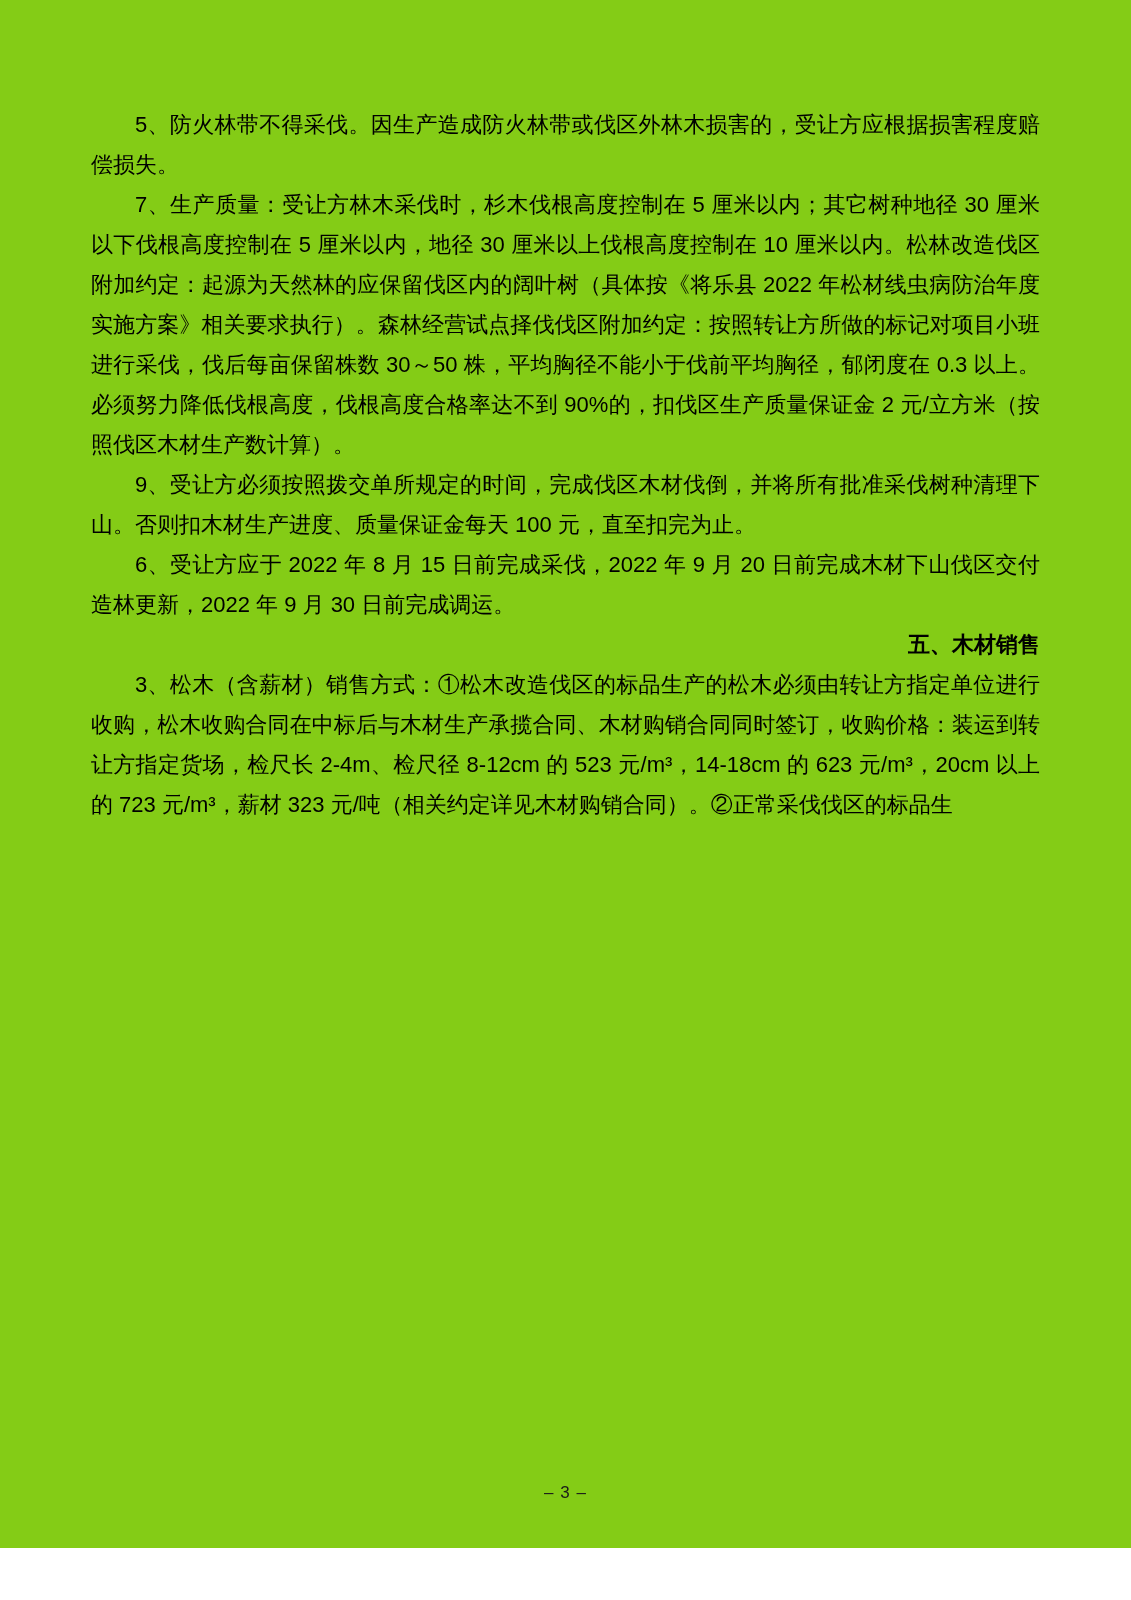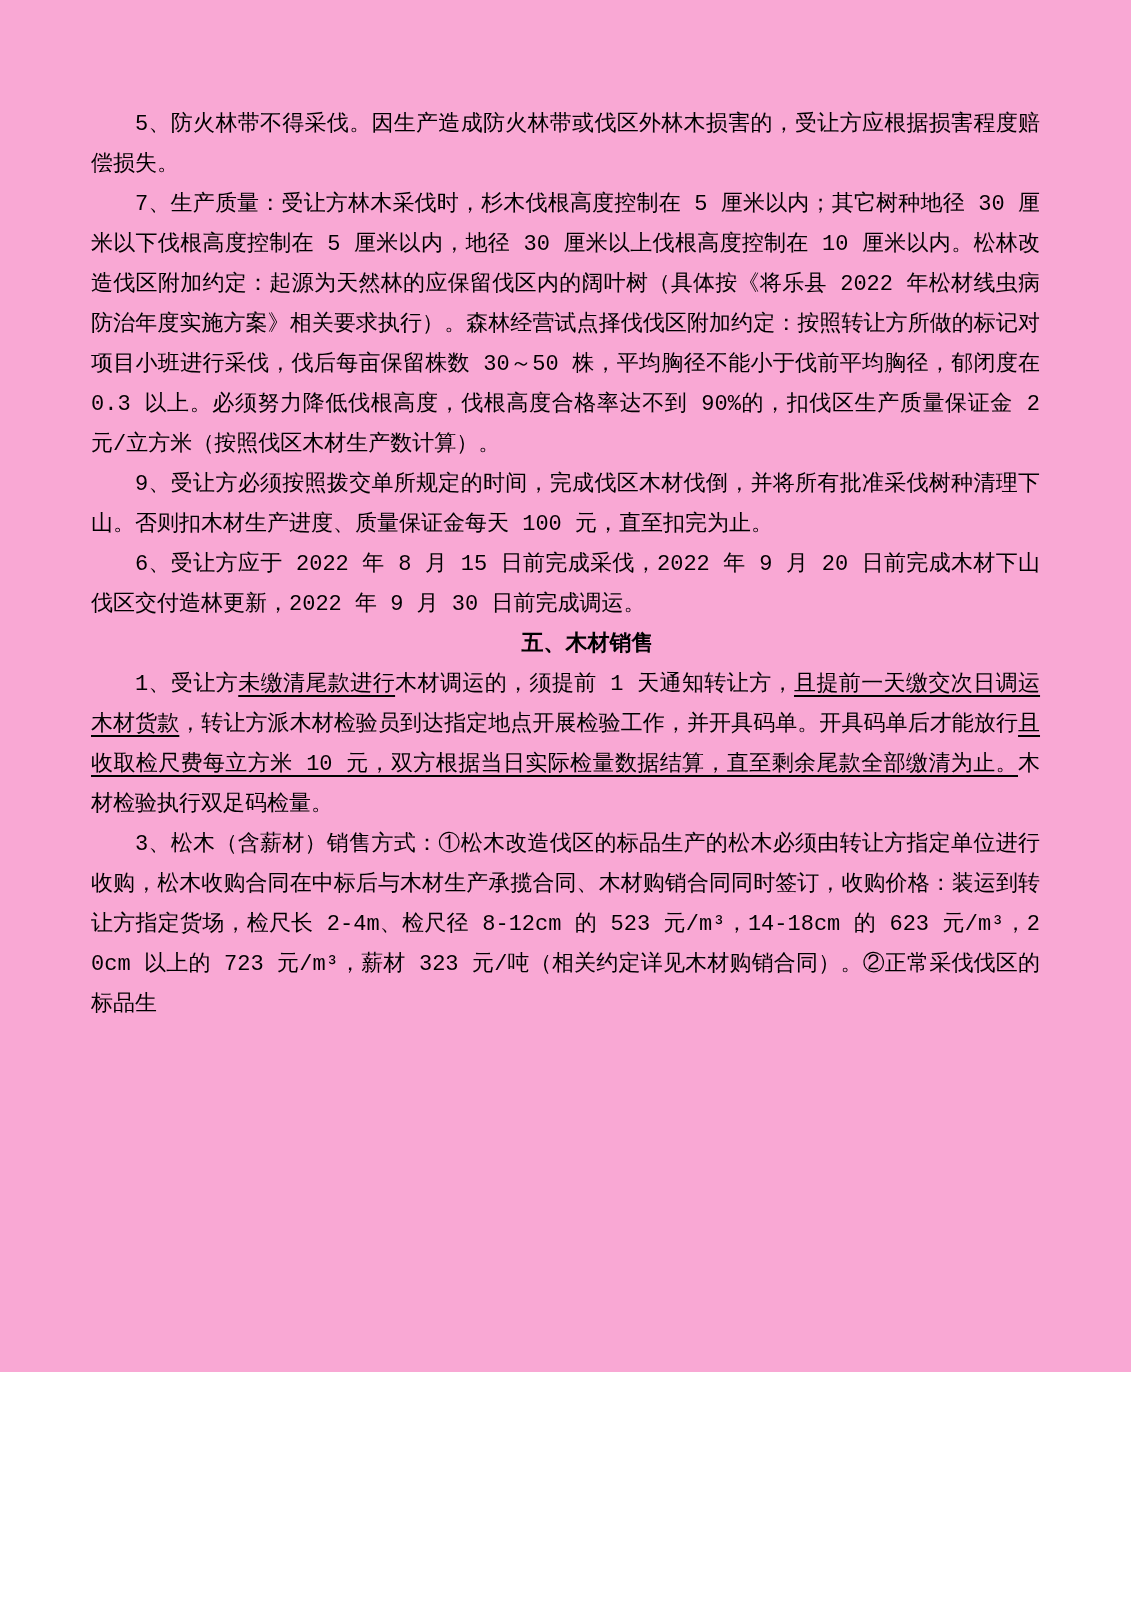--- a/index.html
+++ b/index.html
@@ -3,24 +3,24 @@
 <meta charset="utf-8">
 <style>
   html, body {
     margin: 0;
     padding: 0;
     background: #ffffff;
   }
   .page {
     position: relative;
     width: 1131px;
-    height: 1372px;
-    background: #f9a8d4;
+    height: 1548px;
+    background: #84cc16;
     overflow: hidden;
-    font-family: Liberation Mono, monospace;
+    font-family: Liberation Sans, sans-serif;
     color: #000000;
   }
   .doc-body {
     position: absolute;
     left: 91px;
     top: 105px;
     width: 949px;
   }
   .para {
     margin: 0;
@@ -28,21 +28,21 @@
     font-size: 22px;
     line-height: 40px;
     text-align: justify;
     text-justify: inter-ideograph;
     text-indent: 44px;
     word-break: break-all;
     font-weight: normal;
   }
   .para.heading {
     font-weight: bold;
-    text-align: center;
+    text-align: right;
   }
   .run-u {
     text-decoration: underline;
     text-underline-offset: 5px;
     text-decoration-thickness: 1.5px;
   }
   .page-footer {
     position: absolute;
     left: 0;
     top: 1481px;
@@ -57,19 +57,18 @@
 </head>
 <body>
 
 <div class="page">
   <div class="doc-body">
       <p class="para"><span>5、防火林带不得采伐。因生产造成防火林带或伐区外林木损害的，受让方应根据损害程度赔偿损失。</span></p>
       <p class="para"><span>7、生产质量：受让方林木采伐时，杉木伐根高度控制在 5 厘米以内；其它树种地径 30 厘米以下伐根高度控制在 5 厘米以内，地径 30 厘米以上伐根高度控制在 10 厘米以内。松林改造伐区附加约定：起源为天然林的应保留伐区内的阔叶树（具体按《将乐县 2022 年松材线虫病防治年度实施方案》相关要求执行）。森林经营试点择伐伐区附加约定：按照转让方所做的标记对项目小班进行采伐，伐后每亩保留株数 30～50 株，平均胸径不能小于伐前平均胸径，郁闭度在 0.3 以上。必须努力降低伐根高度，伐根高度合格率达不到 90%的，扣伐区生产质量保证金 2 元/立方米（按照伐区木材生产数计算）。</span></p>
       <p class="para"><span>9、受让方必须按照拨交单所规定的时间，完成伐区木材伐倒，并将所有批准采伐树种清理下山。否则扣木材生产进度、质量保证金每天 100 元，直至扣完为止。</span></p>
       <p class="para"><span>6、受让方应于 2022 年 8 月 15 日前完成采伐，2022 年 9 月 20 日前完成木材下山伐区交付造林更新，2022 年 9 月 30 日前完成调运。</span></p>
       <p class="para heading"><span>五、木材销售</span></p>
-      <p class="para"><span>1、受让方</span><span class="run-u">未缴清尾款进行</span><span>木材调运的，须提前 1 天通知转让方，</span><span class="run-u">且提前一天缴交次日调运木材货款</span><span>，转让方派木材检验员到达指定地点开展检验工作，并开具码单。开具码单后才能放行</span><span class="run-u">且收取检尺费每立方米 10 元，双方根据当日实际检量数据结算，直至剩余尾款全部缴清为止。</span><span>木材检验执行双足码检量。</span></p>
       <p class="para"><span>3、松木（含薪材）销售方式：①松木改造伐区的标品生产的松木必须由转让方指定单位进行收购，松木收购合同在中标后与木材生产承揽合同、木材购销合同同时签订，收购价格：装运到转让方指定货场，检尺长 2-4m、检尺径 8-12cm 的 523 元/m³，14-18cm 的 623 元/m³，20cm 以上的 723 元/m³，薪材 323 元/吨（相关约定详见木材购销合同）。②正常采伐伐区的标品生</span></p>
     </div>
   <div class="page-footer">
     <span>– 3 –</span>
   </div>
 </div>
 
 </body></html>

